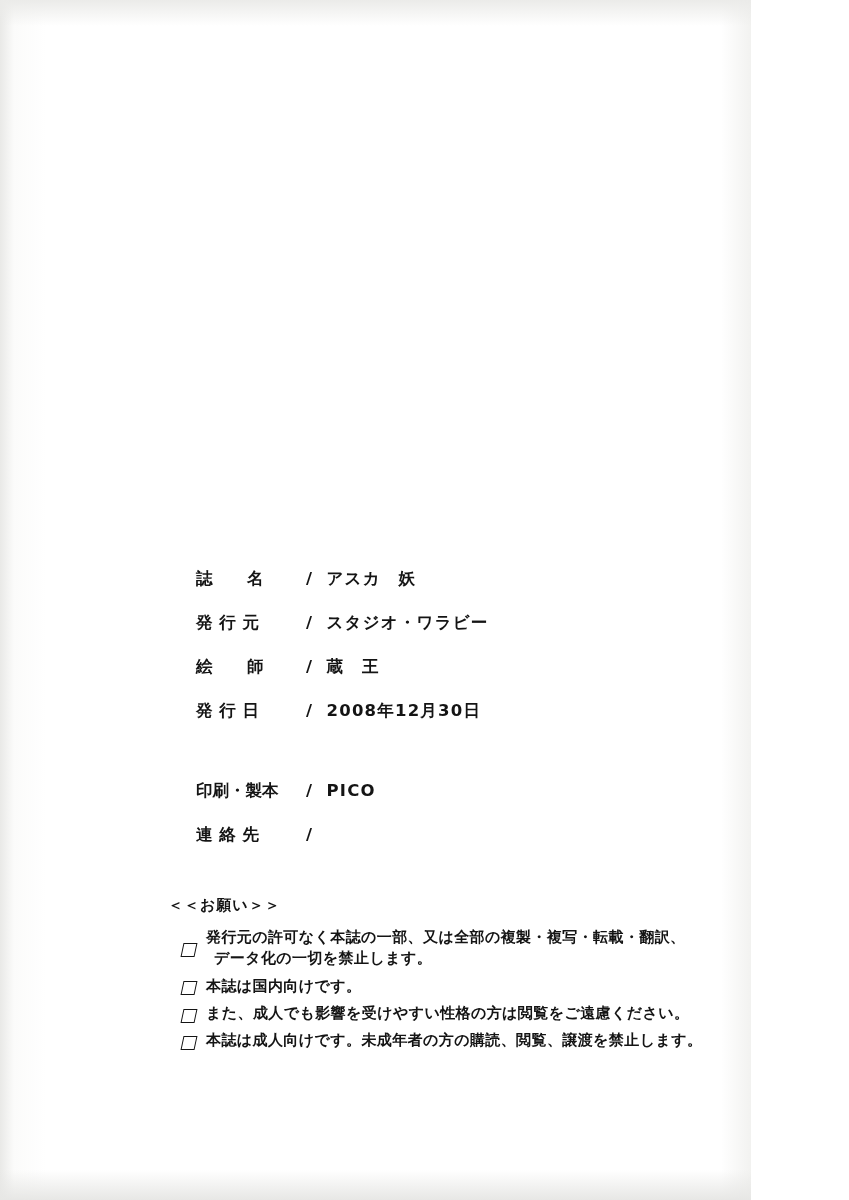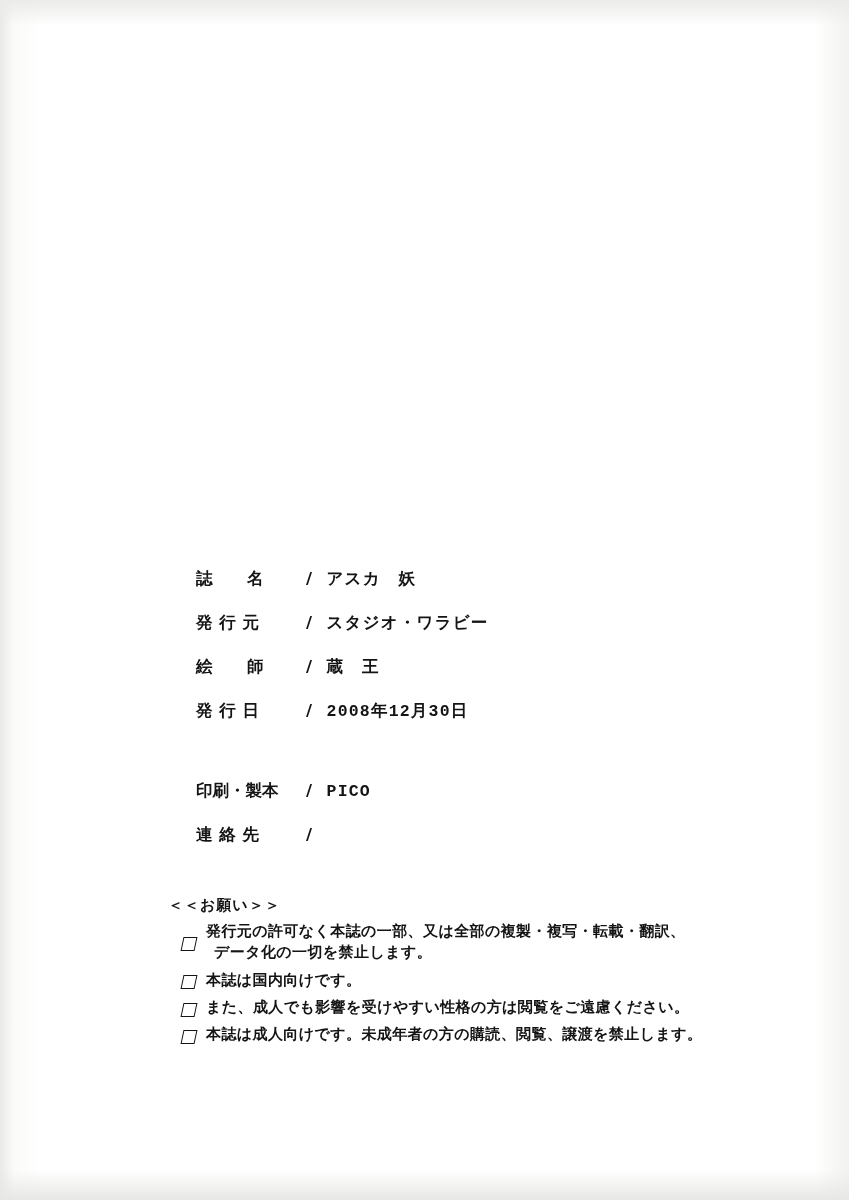--- a/index.html
+++ b/index.html
@@ -11,21 +11,21 @@
     height: 1200px;
     background: #ffffff;
     font-family: "DejaVu Sans", sans-serif;
     color: #1a1a1a;
     overflow: hidden;
   }
 
   
   .page {
     position: relative;
-    width: 849px;
+    width: 751px;
     height: 1200px;
     background:
       linear-gradient(90deg, #e9e9e7 0px, #fbfbfa 14px, #ffffff 46px, #ffffff 96%, #f2f2f0 100%),
       #ffffff;
     box-sizing: border-box;
   }
   .page::before {
     
     content: "";
     position: absolute;
@@ -73,39 +73,38 @@
     margin-top: 36px;
   }
   .credit-sep {
     flex: 0 0 auto;
     padding: 0 14px 0 2px;
     font-weight: bold;
   }
   .credit-value {
     font-weight: bold;
     letter-spacing: 1.2px;
-    font-family: Liberation Mono, monospace;
   }
   .credit-value.url {
     letter-spacing: 0.2px;
     font-size: 15.5px;
   }
 
   
   .notice {
     position: absolute;
     left: 168px;
     top: 896px;
     width: 640px;
   }
   .notice-heading {
     font-size: 15px;
     font-weight: bold;
     letter-spacing: 1px;
-    margin-bottom: 6px;
+    margin-bottom: 12px;
     color: #141414;
   }
   .notice-list {
     margin: 0;
     padding: 0;
     list-style: none;
   }
   .notice-item {
     display: flex;
     align-items: center;

